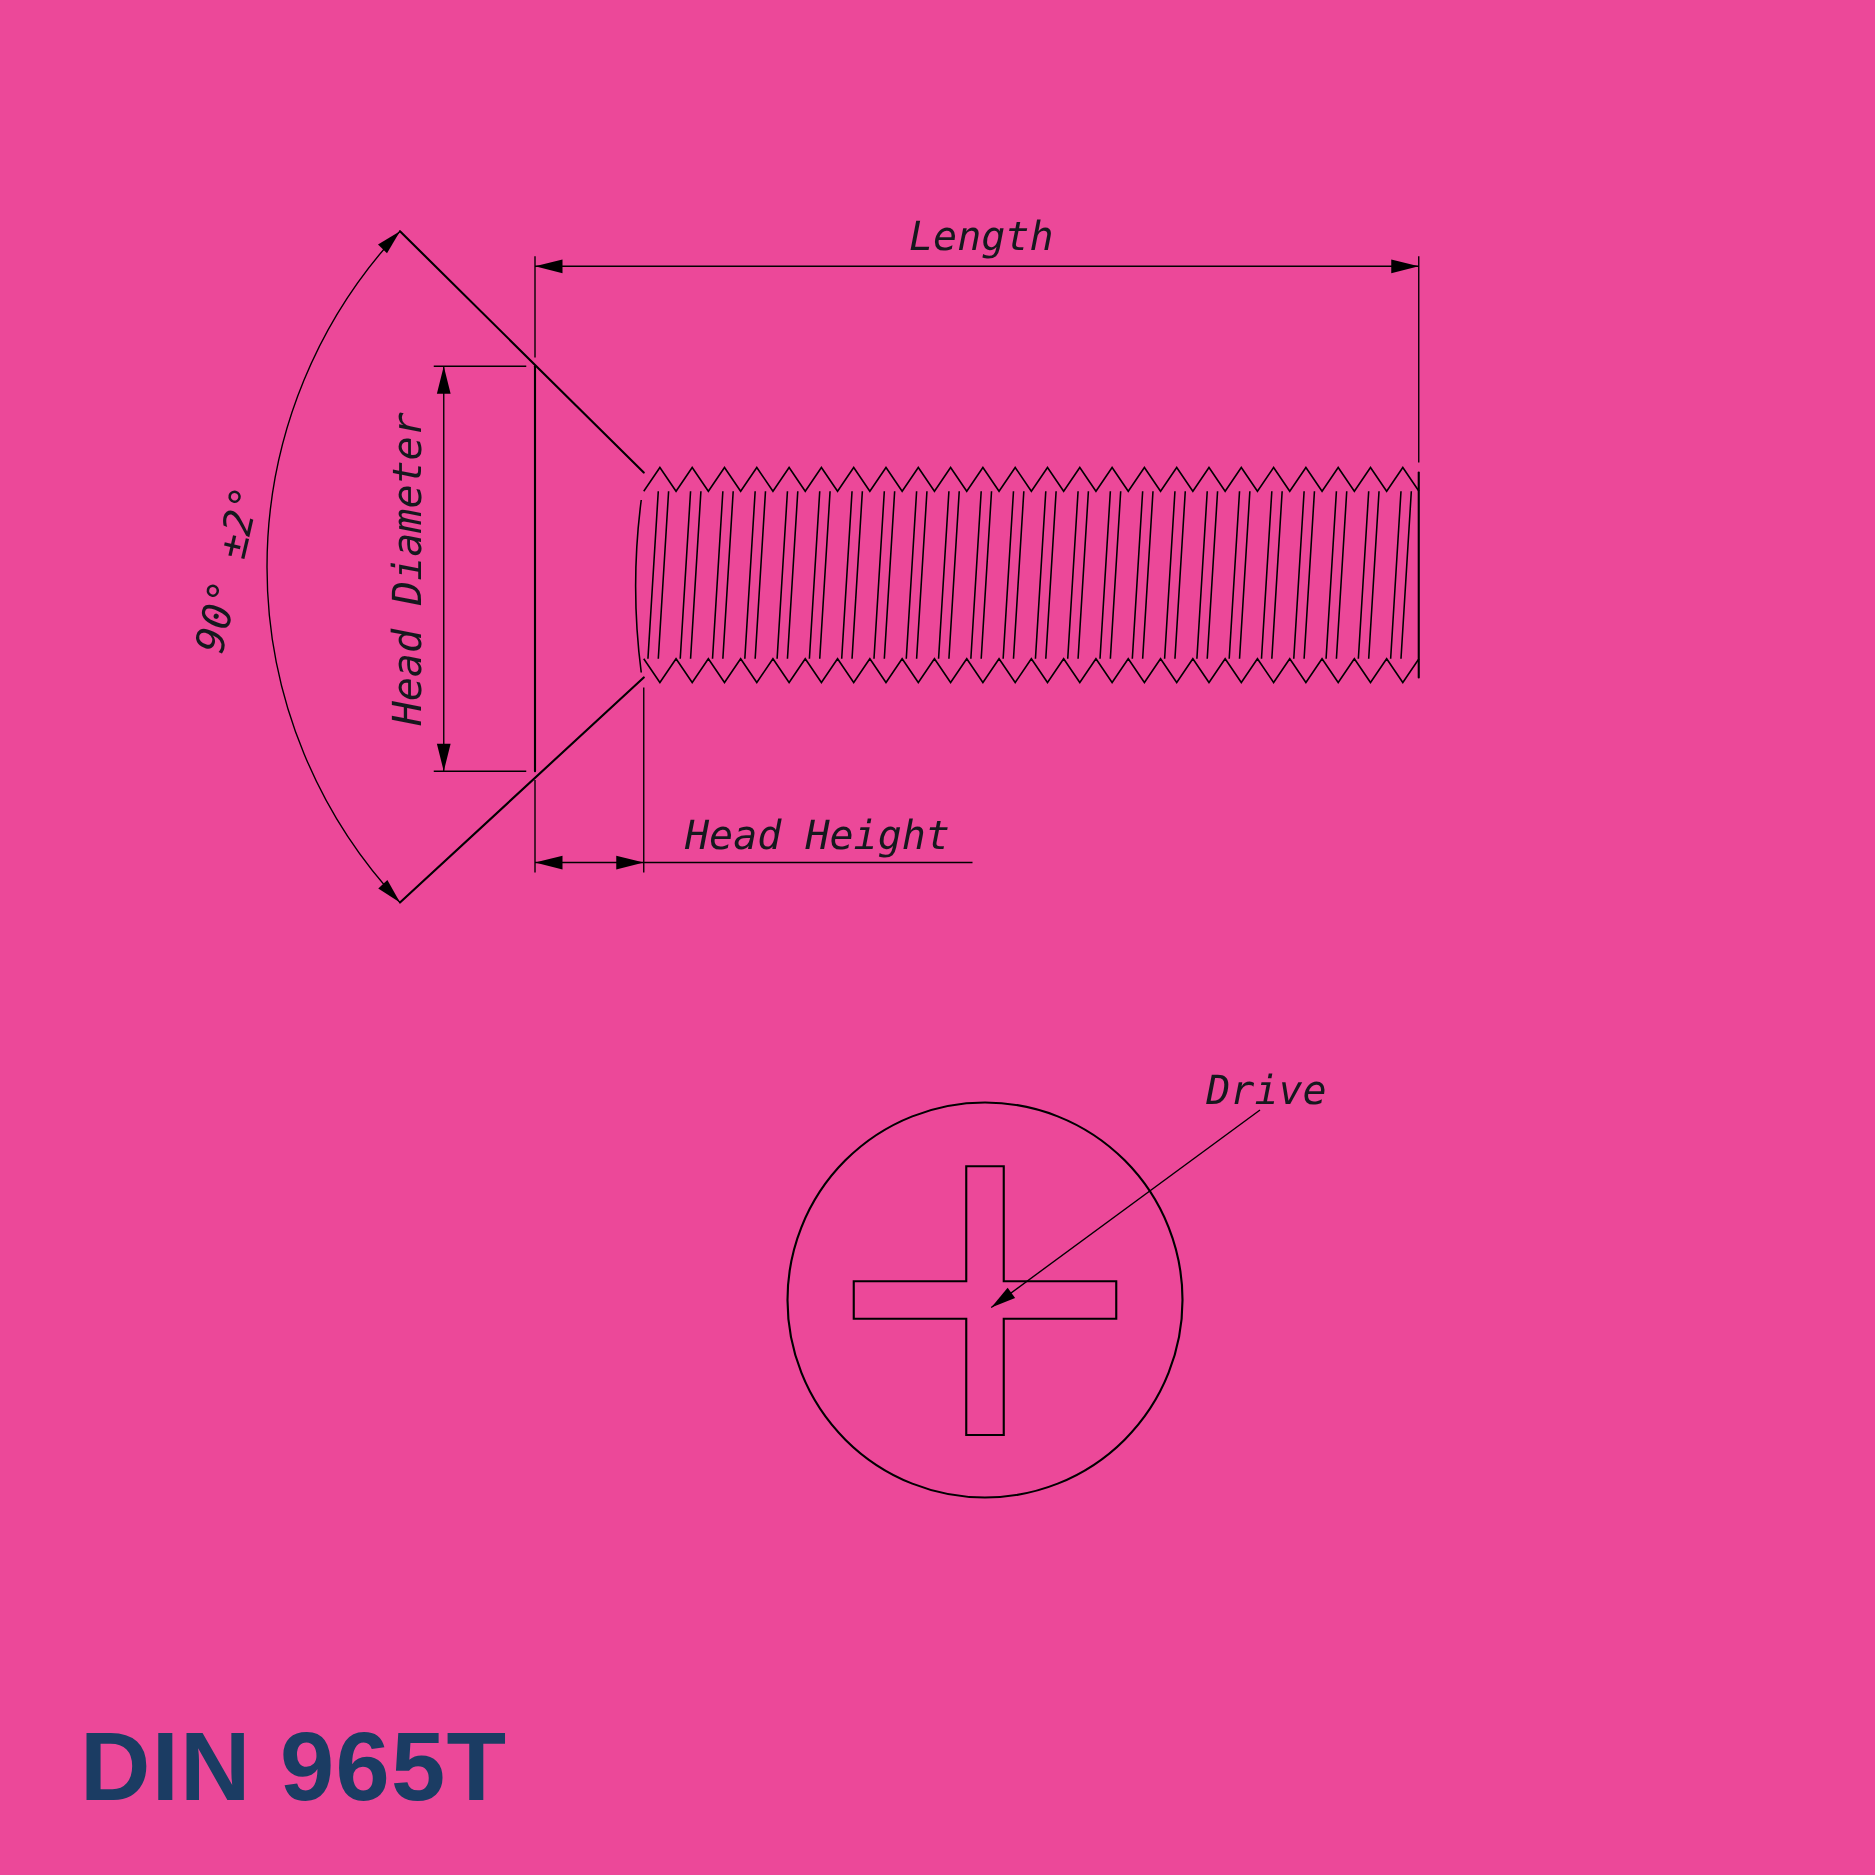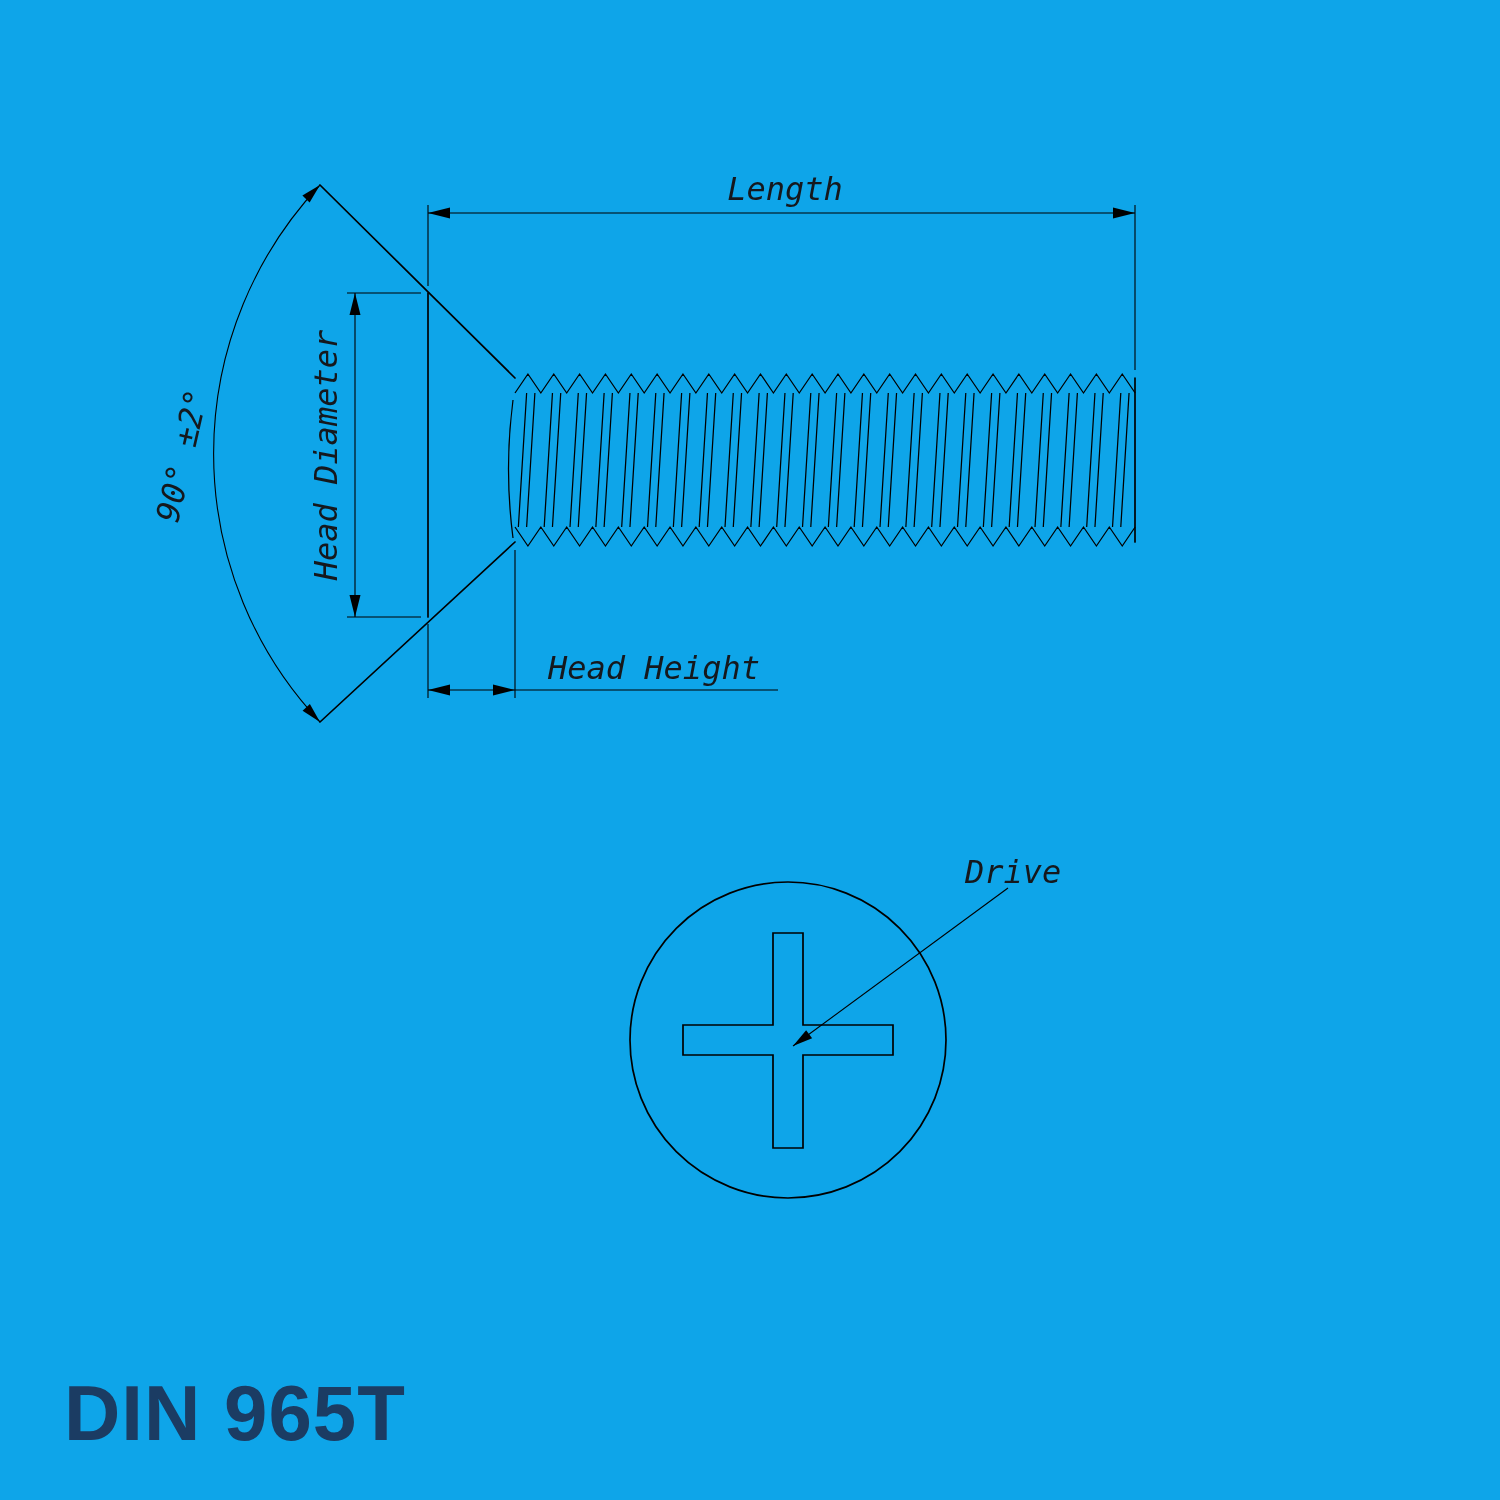--- a/index.html
+++ b/index.html
@@ -1,16 +1,16 @@
 <!DOCTYPE html>
 <html><head>
 <meta charset="utf-8">
 <style>
   html,body{margin:0;padding:0;background:#ffffff;}
-  .canvas{position:relative;width:1500px;height:1500px;background:#0ea5e9;overflow:hidden;}
+  .canvas{position:relative;width:1500px;height:1500px;background:#ec4899;overflow:hidden;}
   svg{position:absolute;left:0;top:0;}
   .dim-text{font-family:"DejaVu Sans Mono",monospace;font-style:italic;font-size:32px;fill:#15181d;}
   .title-text{font-family:"Liberation Sans",sans-serif;font-weight:700;font-size:78px;fill:#1b3c63;letter-spacing:1px;}
   .outline{stroke:#000;stroke-width:1.7;fill:none;stroke-linecap:round;}
   .thread{stroke:#000;stroke-width:1.25;fill:none;stroke-linejoin:miter;}
   .dim{stroke:#000;stroke-width:1.1;fill:none;}
   .arrow{fill:#000;stroke:none;}
 </style>
 </head>
 <body>

